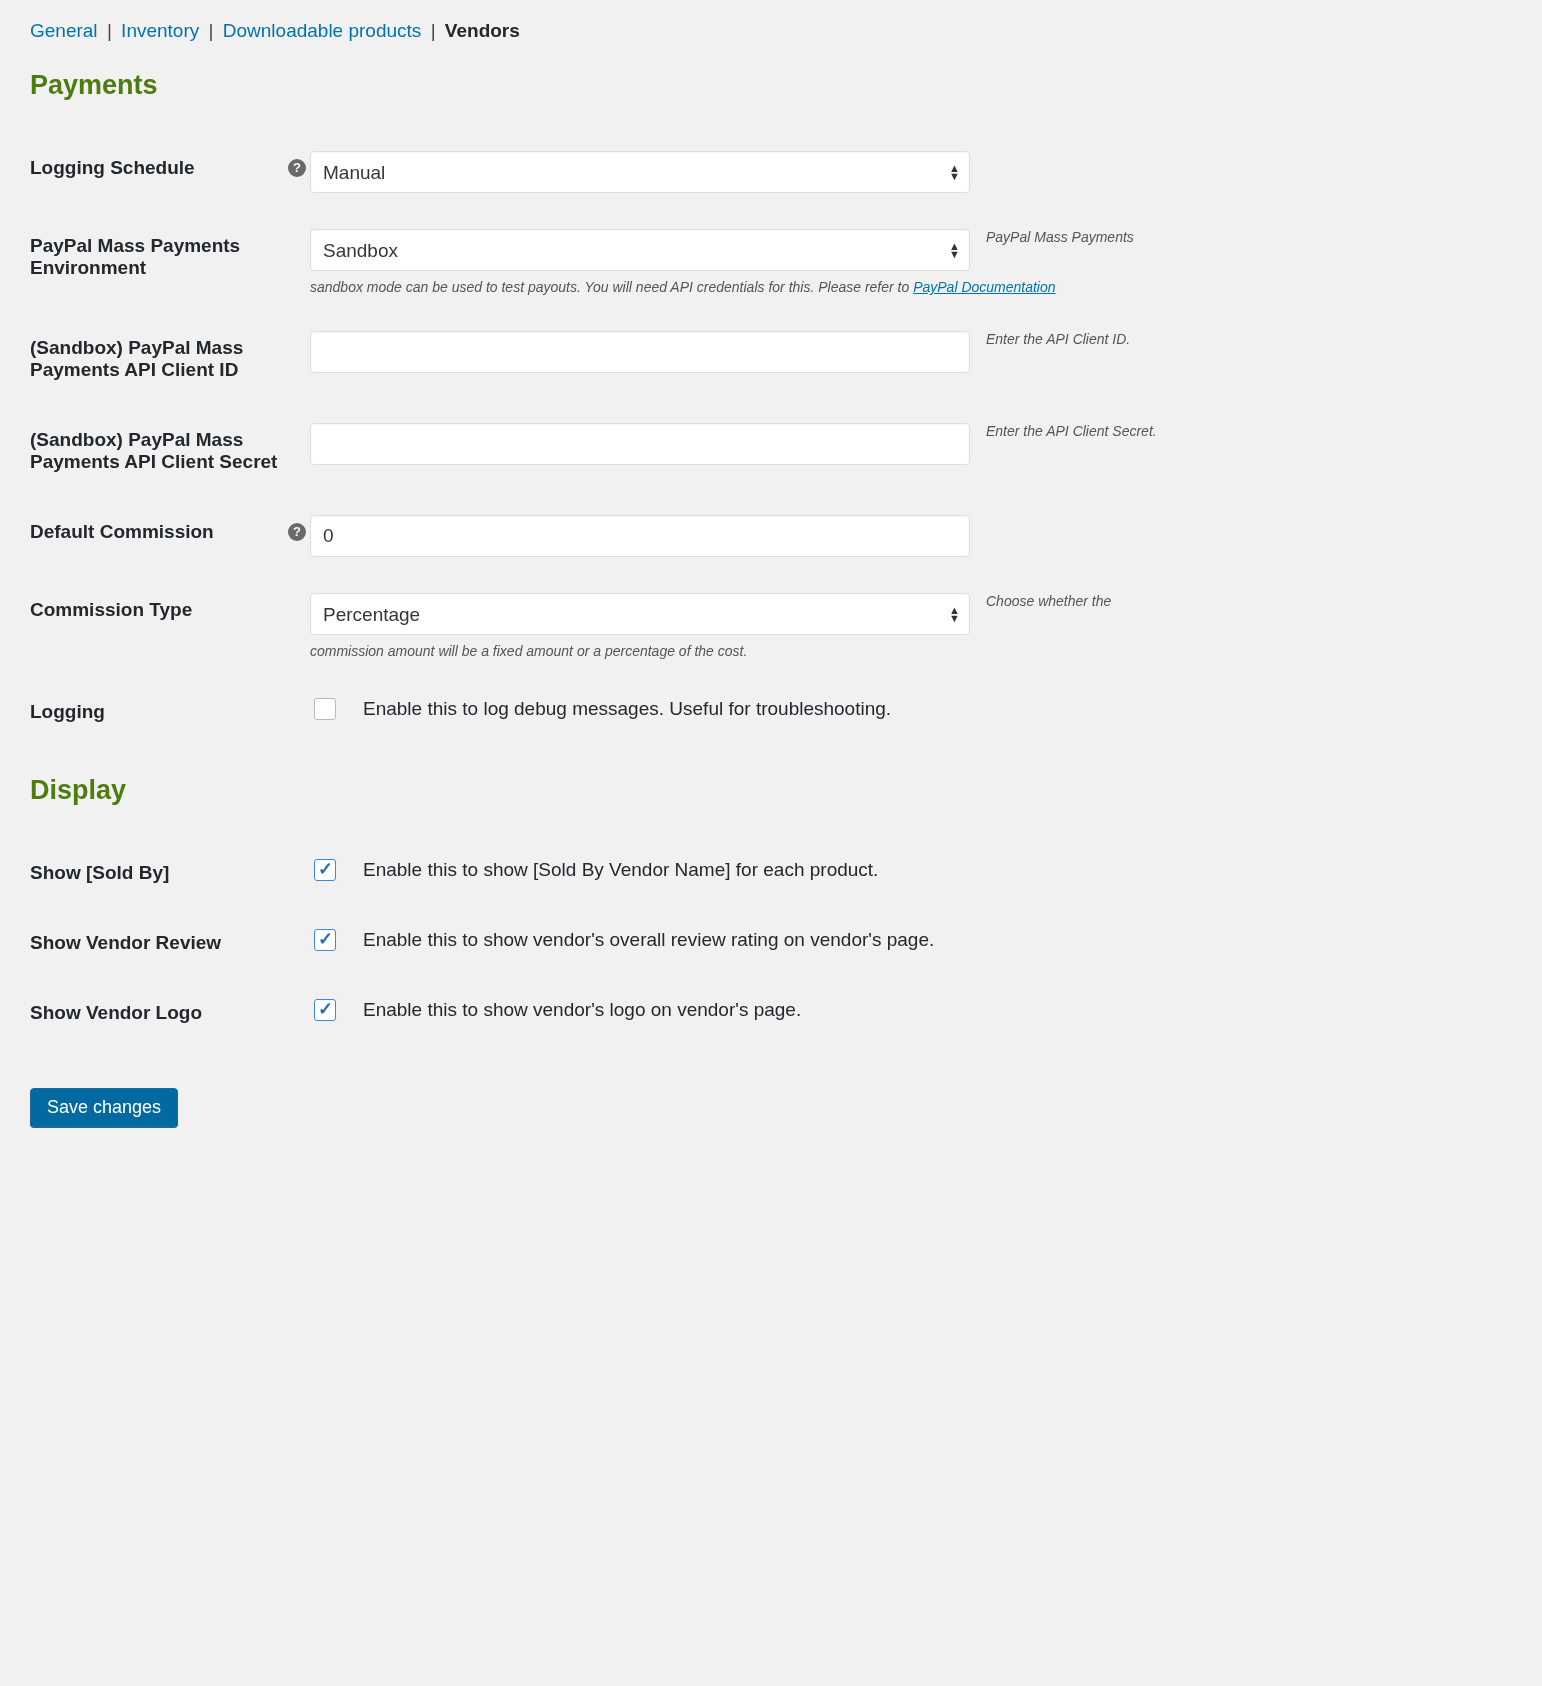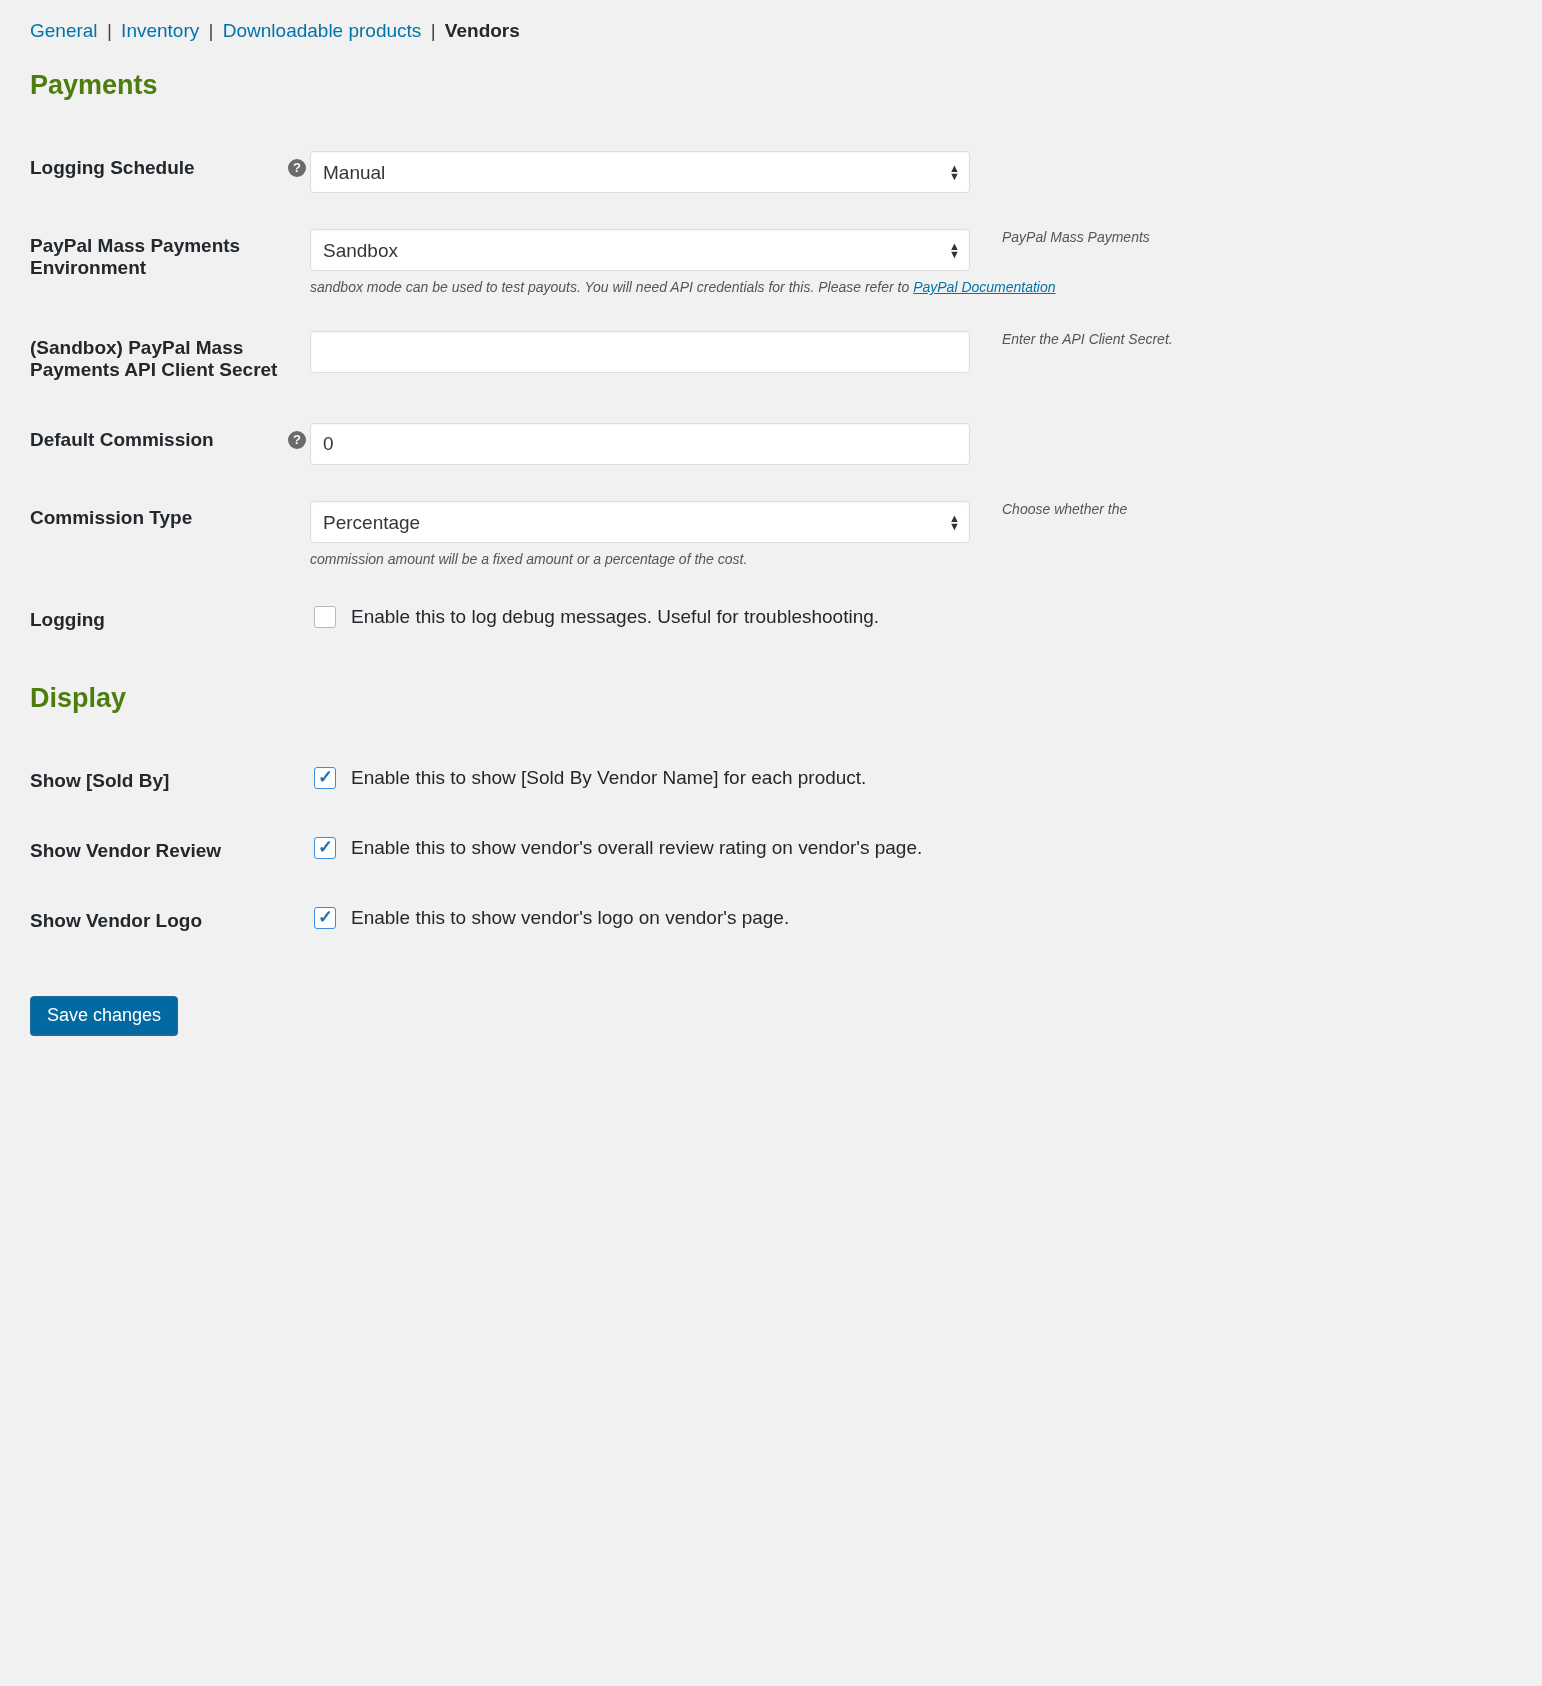--- a/index.html
+++ b/index.html
@@ -110,21 +110,21 @@
   }
   .side-desc {
     display: inline-block;
     margin-left: 8px;
     vertical-align: top;
     max-width: 260px;
   }
   label.check-line {
     display: inline-flex;
     align-items: center;
-    gap: 12px;
+    gap: 24px;
     font-size: 19px;
   }
   input[type="checkbox"].wc-check {
     width: 22px;
     height: 22px;
     border: 1px solid #b4b9be;
     border-radius: 3px;
     appearance: none;
     -webkit-appearance: none;
     background: #fff;
@@ -148,21 +148,21 @@
   .button-primary {
     background: #0369a1;
     border: 1px solid #1a6aa0;
     color: #fff;
     font-size: 18px;
     padding: 8px 16px;
     border-radius: 4px;
     cursor: pointer;
     box-shadow: 0 1px 0 #1a6aa0;
   }
-  td .field-row { display: flex; align-items: flex-start; flex-wrap: wrap; gap: 24px; }
+  td .field-row { display: flex; align-items: flex-start; flex-wrap: wrap; gap: 8px; }
 </style>
 </head>
 <body>
 
 <div class="subnav">
   <a href="#">General</a>
   <span class="sep">|</span>
   <a href="#">Inventory</a>
   <span class="sep">|</span>
   <a href="#">Downloadable products</a>
@@ -209,20 +209,31 @@
               </span>
         </span>
         <span class="description side-desc">PayPal Mass Payments</span>
       </div>
       <span class="description desc-block">
         <span>sandbox mode can be used to test payouts. You will need API credentials for this. Please refer to </span><a href="#">PayPal Documentation</a>
       </span>
     </td>
   </tr>
 
+  <tr>
+    <th>
+      <span>(Sandbox) PayPal Mass Payments API Client ID</span>
+    </th>
+    <td>
+      <div class="field-row">
+        <input type="text" class="wide" value="" style="">
+        <span class="description side-desc">Enter the API Client ID.</span>
+      </div>
+    </td>
+  </tr>
 
   <tr>
     <th>
       <span>(Sandbox) PayPal Mass Payments API Client Secret</span>
     </th>
     <td>
       <div class="field-row">
         <input type="text" class="wide" value="" style="">
         <span class="description side-desc">Enter the API Client Secret.</span>
       </div>

